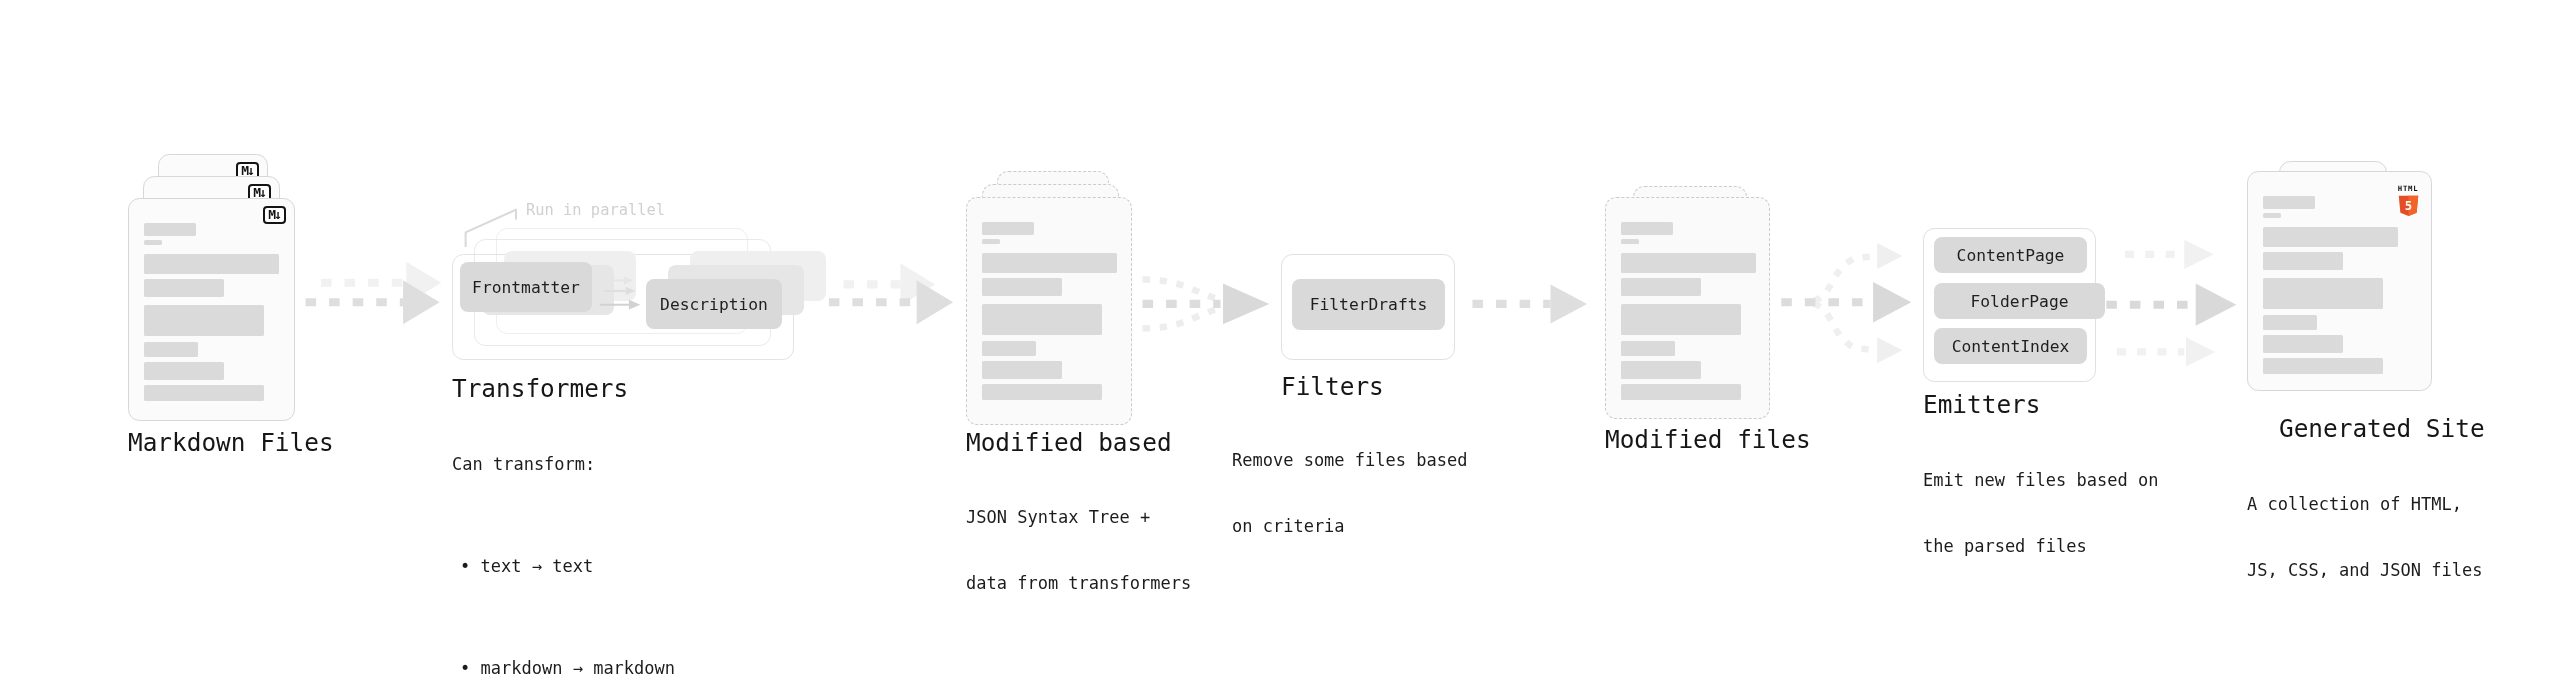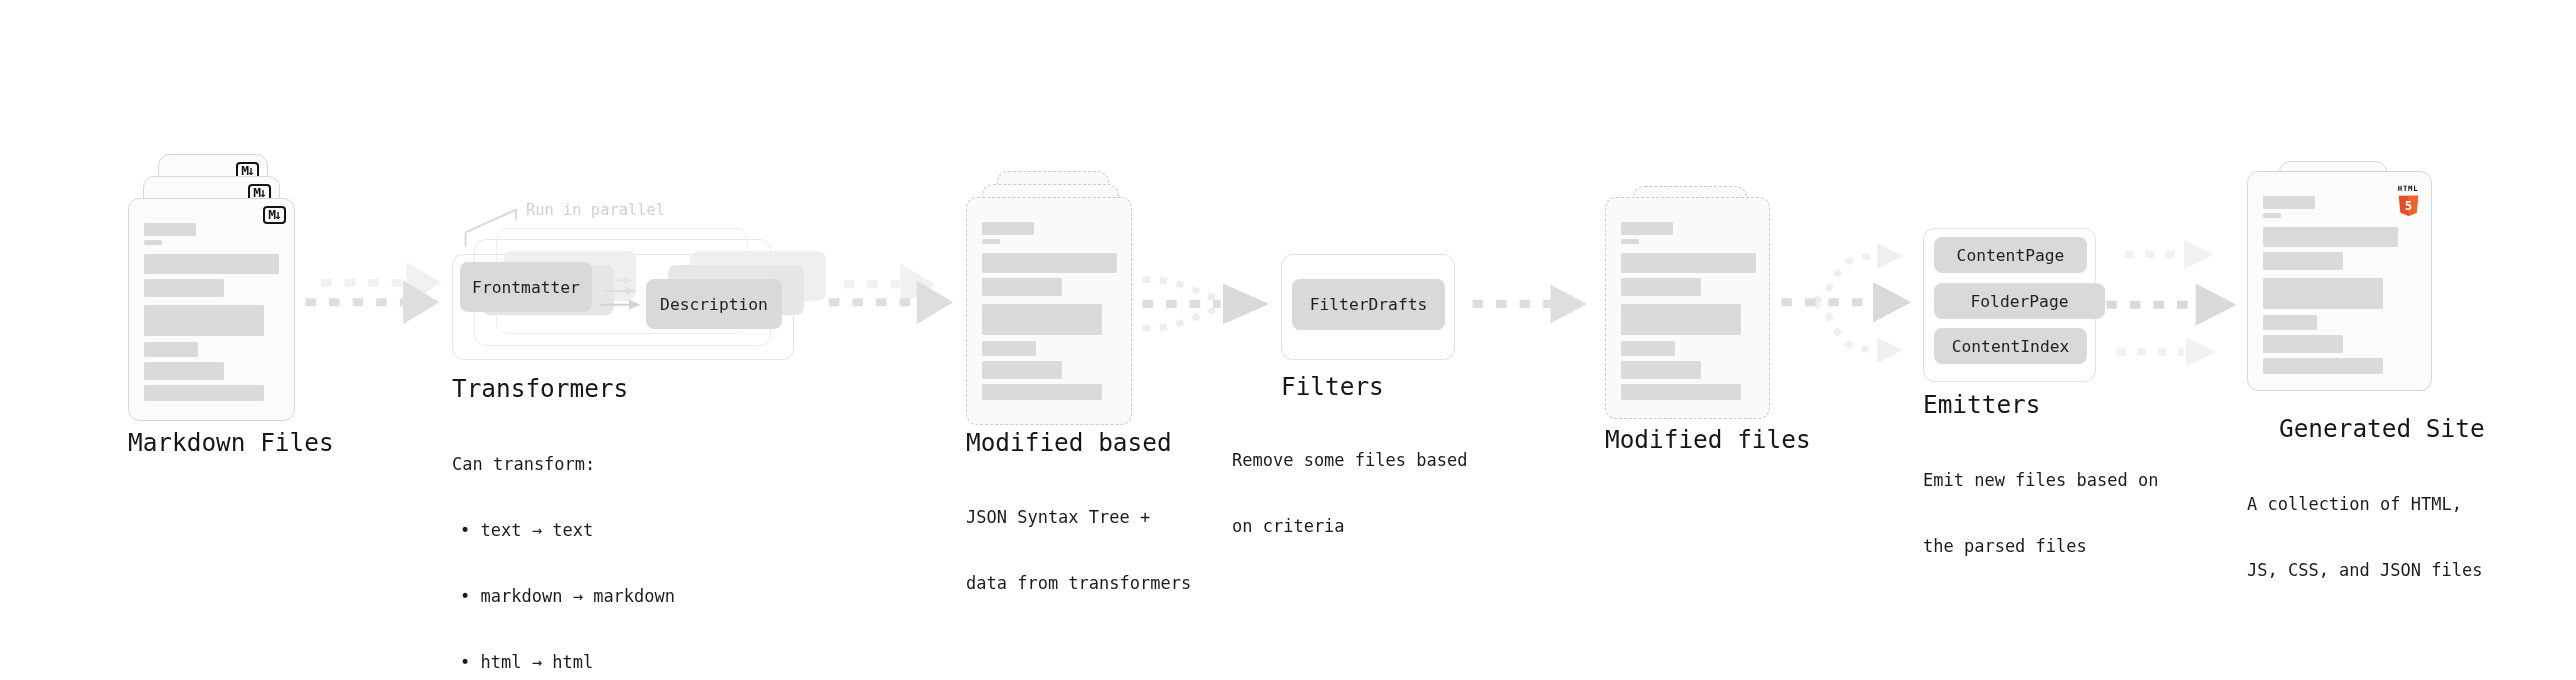--- a/index.html
+++ b/index.html
@@ -17,21 +17,21 @@
   .card.mid{border-color:#e9e9e9;}
   .card.back{border-color:#eeeeee;}
   .panel{position:absolute;border:1.6px solid #e0e0e0;border-radius:11.4px;box-sizing:border-box;background:#ffffff;}
   .gbox{position:absolute;background:#d9d9d9;border-radius:8.1px;display:flex;align-items:center;
         justify-content:center;font-size:16.3px;color:#1f1f1f;white-space:nowrap;}
   .gbox.l2{background:#e6e6e6;}
   .gbox.l3{background:#efefef;}
   .heading{position:absolute;font-size:24.4px;line-height:26px;color:#161616;white-space:nowrap;}
   .body-text{position:absolute;font-size:17px;line-height:22px;color:#1c1c1c;white-space:pre;}
   .note{position:absolute;font-size:15.4px;color:#d0d0d0;white-space:nowrap;}
-  .bullet-line{padding-left:8.1px;}
+  .bullet-line{padding-left:8.1px;margin-top:36px;}
   
   .badge-css{position:absolute;top:4.9px;right:9.8px;width:18px;text-align:center;}
   .badge-css .t{font-size:6.5px;font-weight:bold;line-height:6.5px;color:#111;letter-spacing:0;}
   .badge-css .u{height:3.3px;background:#2160f3;border-radius:0.8px;margin-top:0.8px;}
   .badge-js{position:absolute;top:4.9px;right:9.8px;width:19.5px;height:13px;background:#ffdf00;}
   .badge-html5{position:absolute;top:6.5px;right:11.4px;width:23px;text-align:center;}
   .badge-html5 .t{font-size:7.3px;font-weight:bold;line-height:7.3px;color:#111;letter-spacing:0.8px;}
   svg{position:absolute;left:0;top:0;}
 </style>
 </head>

